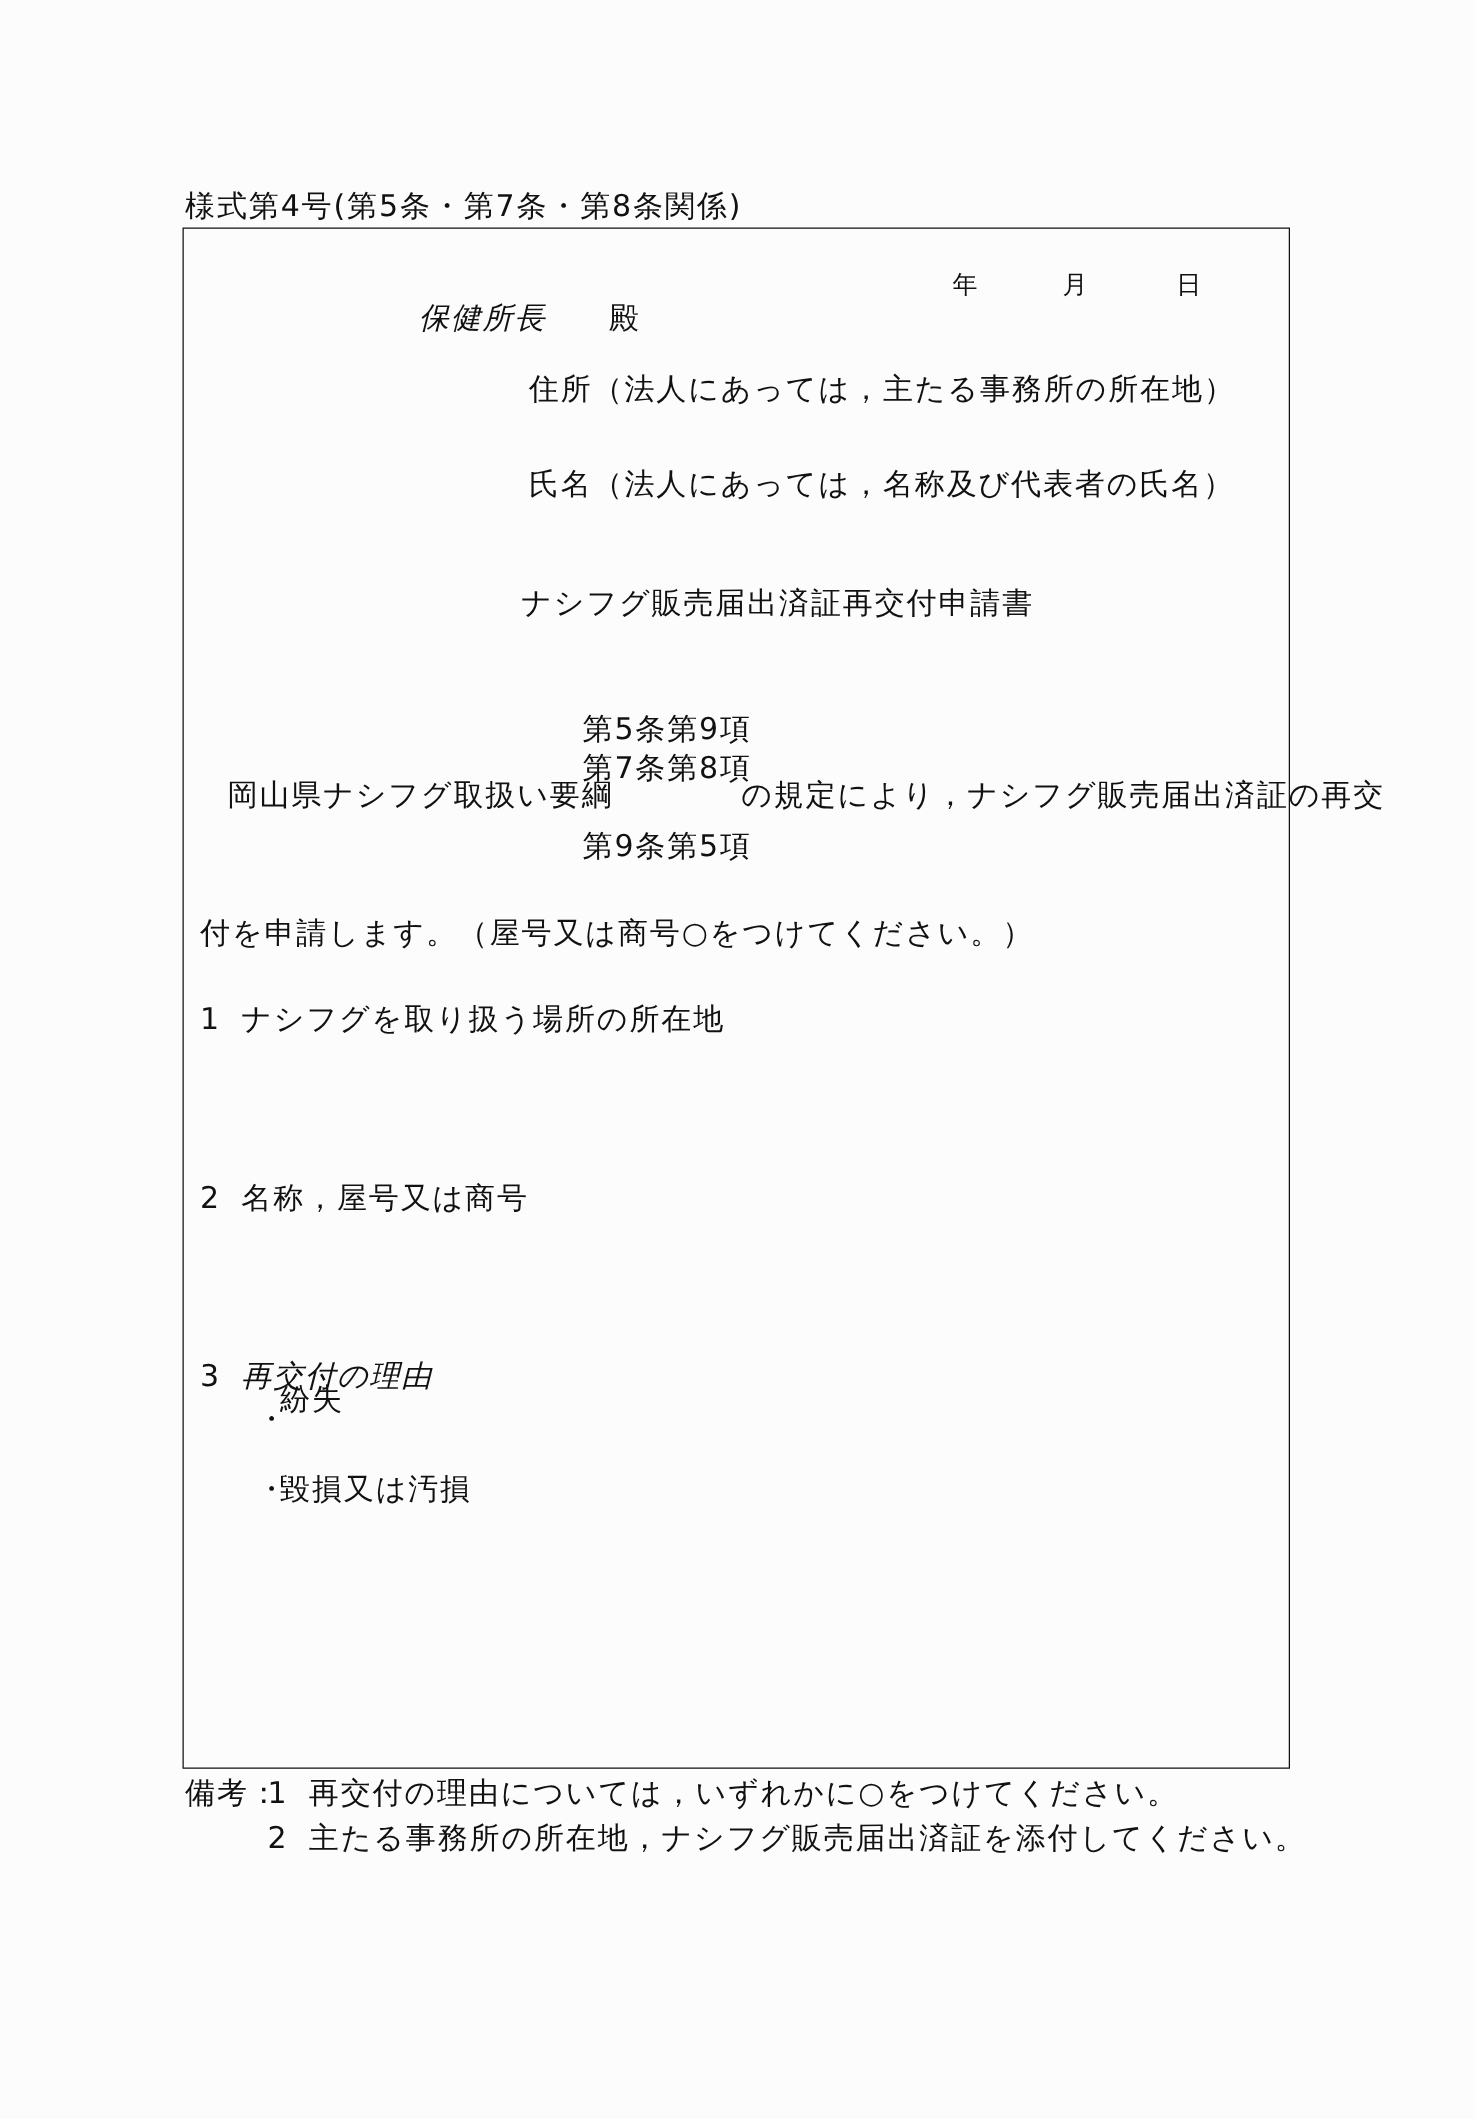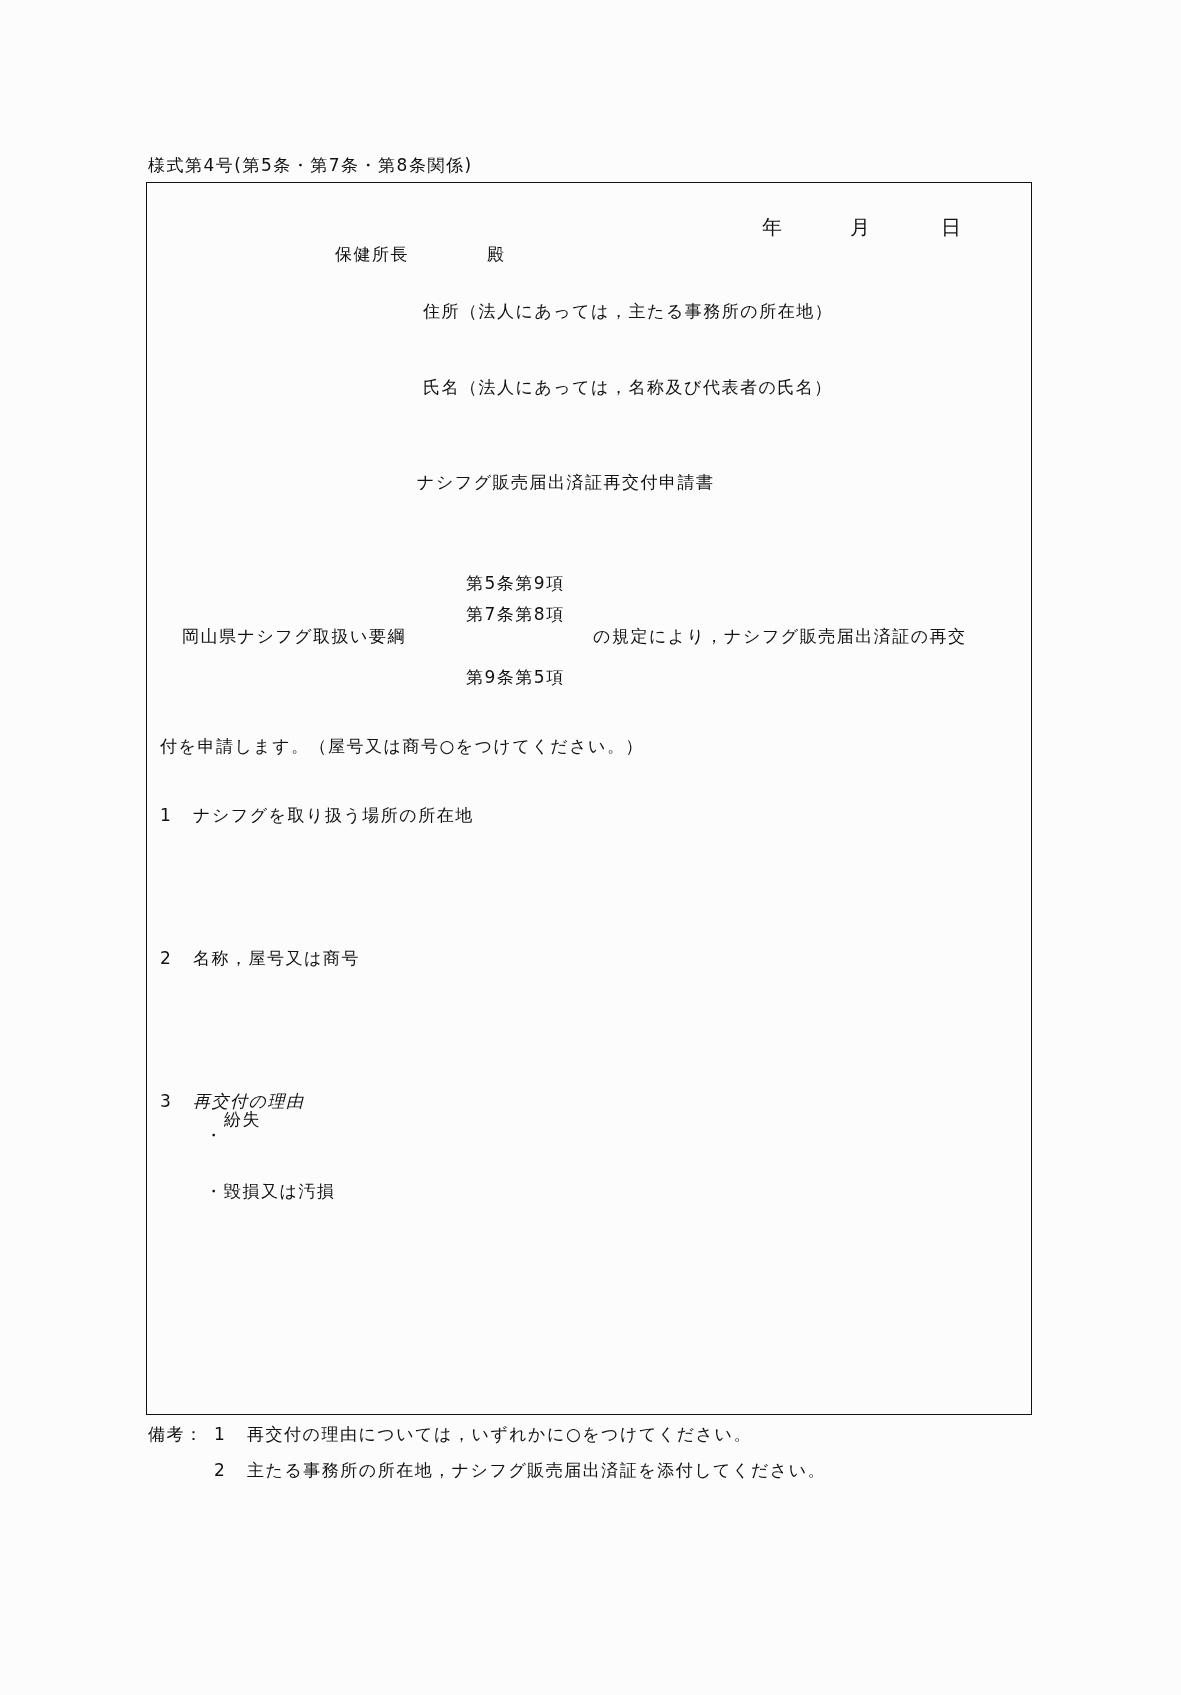--- a/index.html
+++ b/index.html
@@ -11,21 +11,21 @@
     width: 1181px;
     height: 1695px;
     position: relative;
     overflow: hidden;
     font-family: "DejaVu Sans", "Liberation Sans", sans-serif;
     color: #111111;
   }
   .t {
     position: absolute;
     white-space: nowrap;
-    font-size: 17px;
+    font-size: 24px;
     line-height: 22px;
     letter-spacing: 1.5px;
   }
   .form-box {
     position: absolute;
     left: 146px;
     top: 182px;
     width: 886px;
     height: 1233px;
     border: 1.5px solid #111111;
@@ -39,21 +39,21 @@
 <div class="t" style="left:148px; top:154px;">様式第4号(第5条・第7条・第8条関係)</div>
 
 <div class="form-box"></div>
 
 <div>
   <span class="date-part" style="left:762px; top:216px;">年</span>
   <span class="date-part" style="left:850px; top:216px;">月</span>
   <span class="date-part" style="left:941px; top:216px;">日</span>
 </div>
 
-<div class="t" style="left:335px; top:243px;">保健所長</div>
+<div class="t" style="left:335px; top:243px;font-style:italic;">保健所長</div>
 <div class="t" style="left:487px; top:243px;">殿</div>
 
 <div class="t" style="left:423px; top:300px;">住所（法人にあっては，主たる事務所の所在地）</div>
 <div class="t" style="left:423px; top:356px;margin-top:20px;">氏名（法人にあっては，名称及び代表者の氏名）</div>
 
 <div class="t" style="left:417px; top:471px;">ナシフグ販売届出済証再交付申請書</div>
 
 <div class="t" style="left:182px; top:625px;">岡山県ナシフグ取扱い要綱</div>
 <div class="t" style="left:466px; top:572px;">第5条第9項</div>
 <div class="t" style="left:466px; top:603px;">第7条第8項</div>

